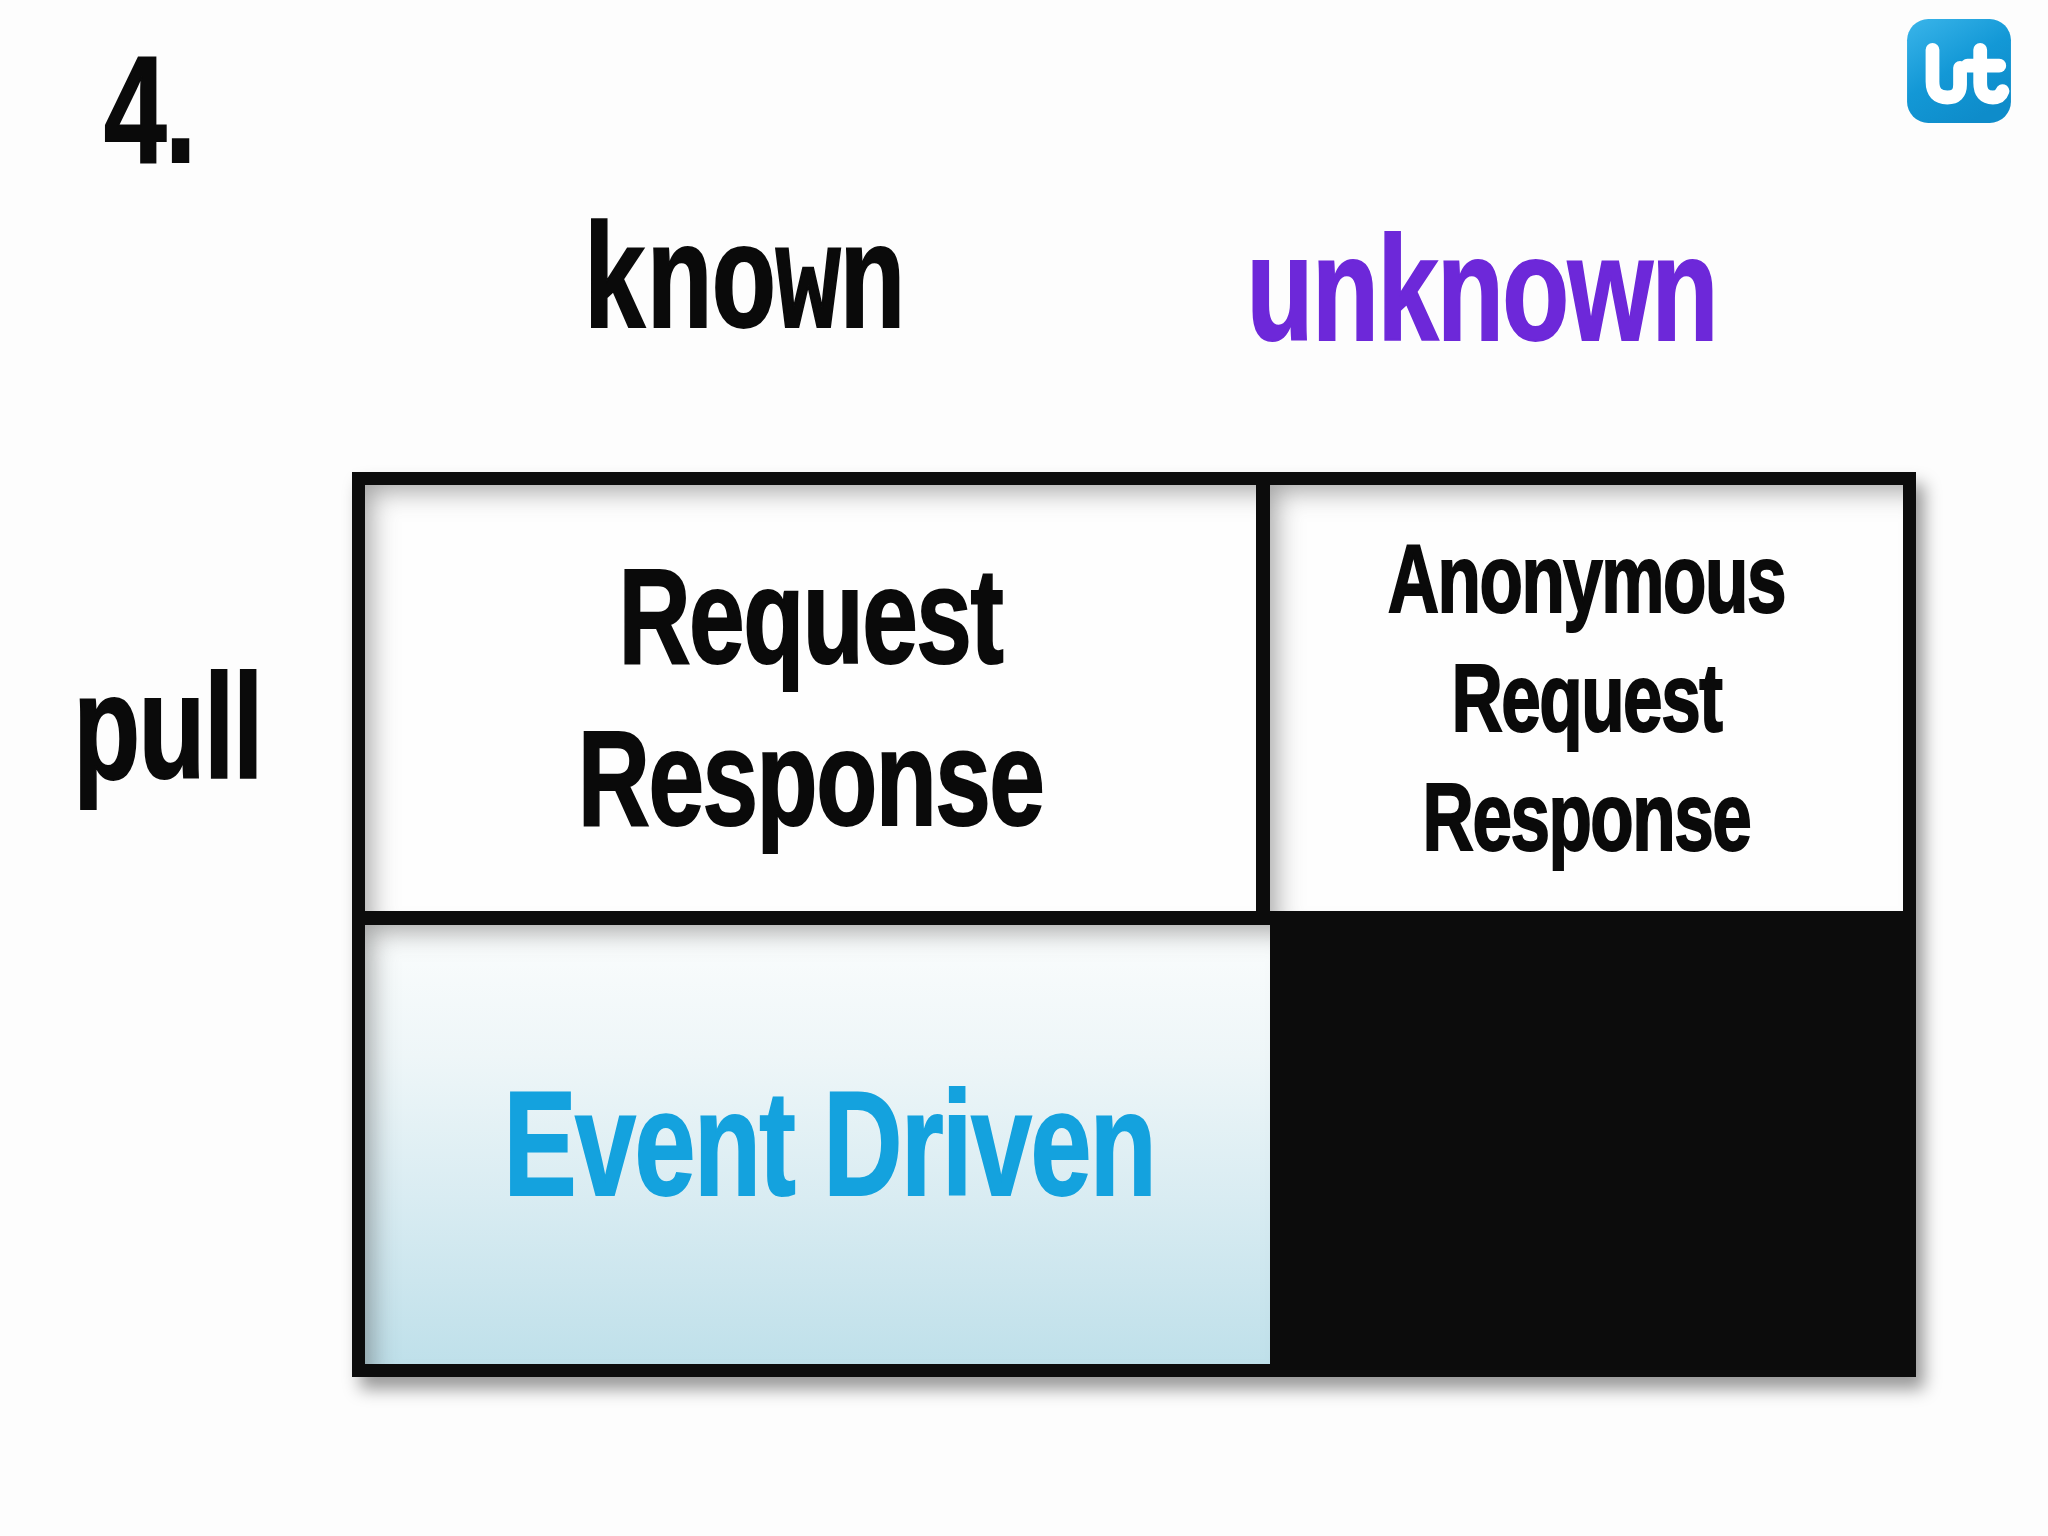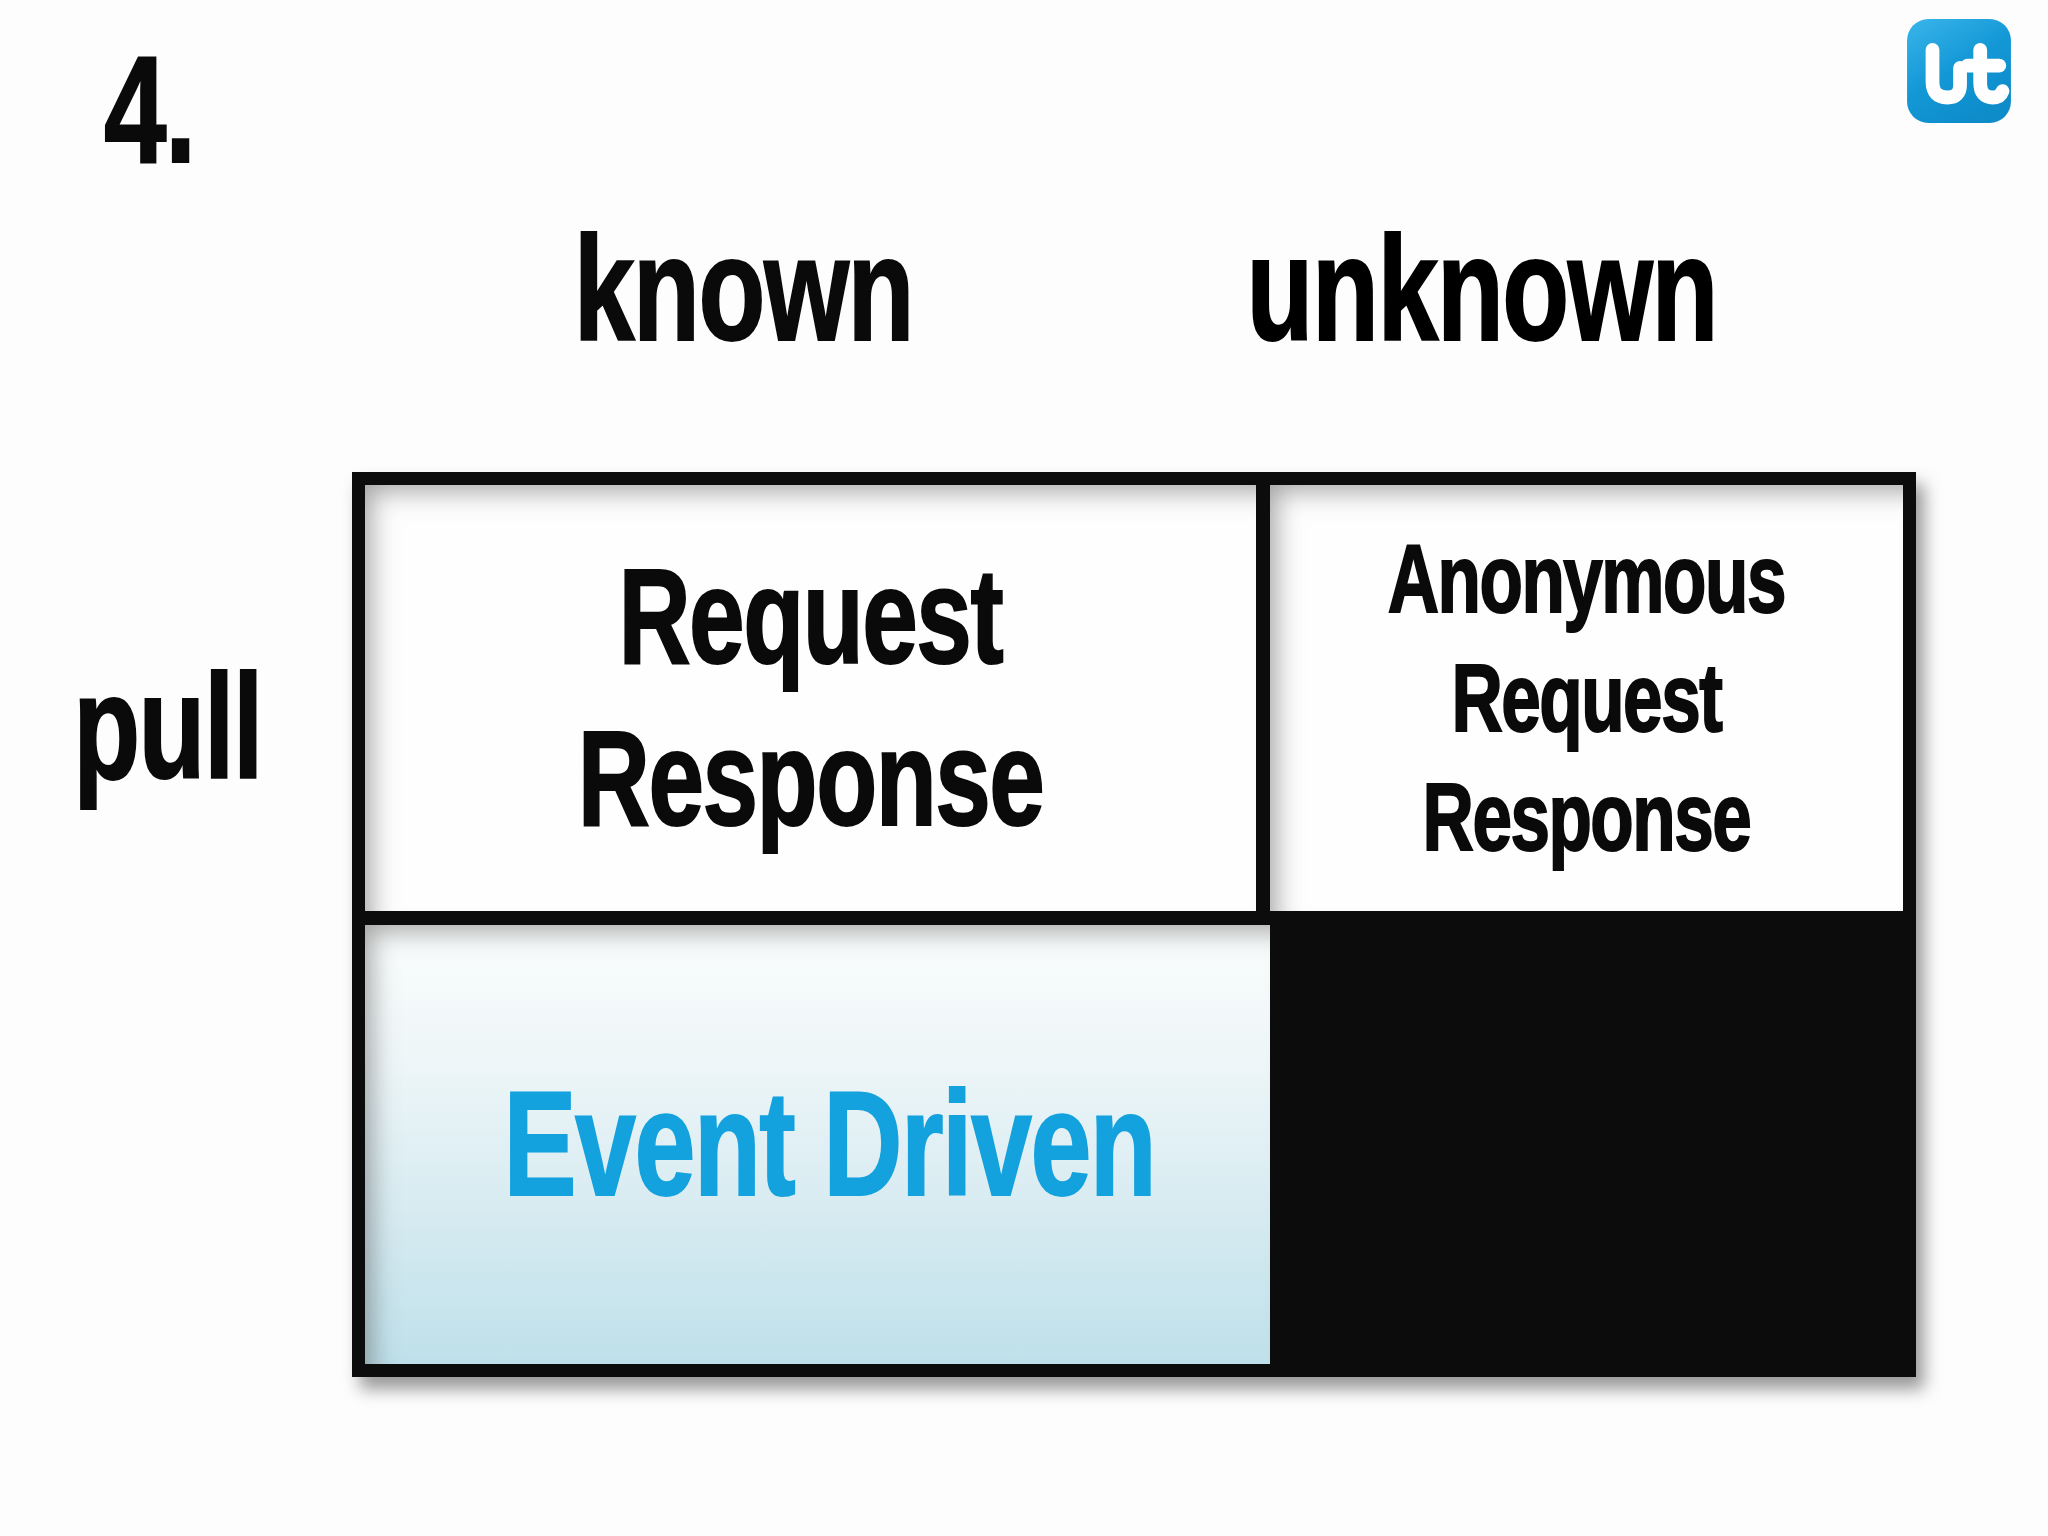--- a/index.html
+++ b/index.html
@@ -28,22 +28,22 @@
   }
   .page-number .cond{transform-origin:0 50%;}
   .logo{
     position:absolute;left:1906px;top:18px;
     width:106px;height:106px;
   }
   .col-header{
     position:absolute;top:204px;
     font-size:148px;text-align:center;
   }
-  .col-header.known{left:352px;width:783px;}
-  .col-header.unknown{left:1135px;width:781px;color:#000000;}
+  .col-header.known{left:352px;width:783px;font-family:Liberation Mono, monospace;}
+  .col-header.unknown{left:1135px;width:781px;color:#6d28d9;}
   .col-header.unknown .cond{transform:translateX(-44px) scaleX(0.74);}
   .row-header{
     position:absolute;left:0;width:336px;
     font-size:148px;text-align:center;
   }
   .row-header.pull{top:642px;}
   .row-header.push{top:1104px;color:#14a2de;}
   .matrix{
     position:absolute;left:352px;top:472px;
     width:1564px;height:905px;

